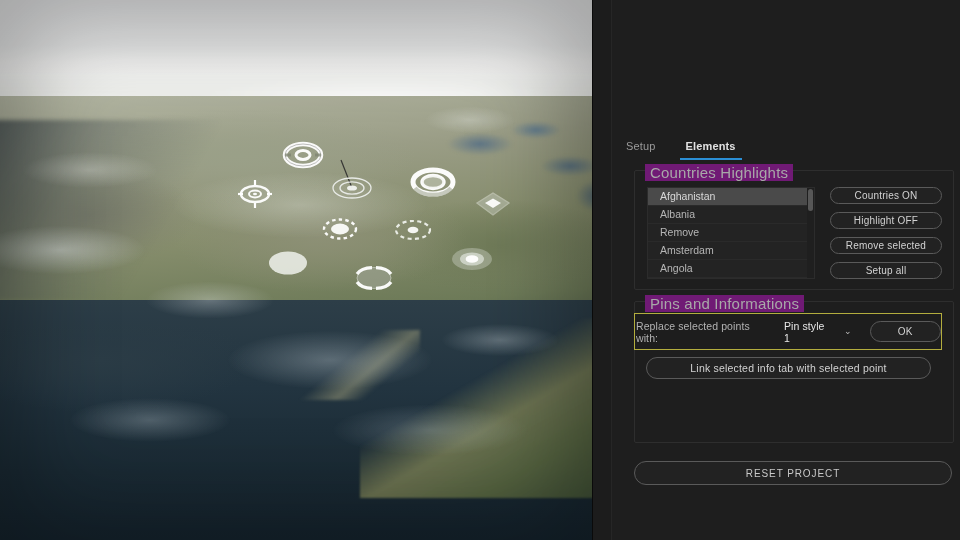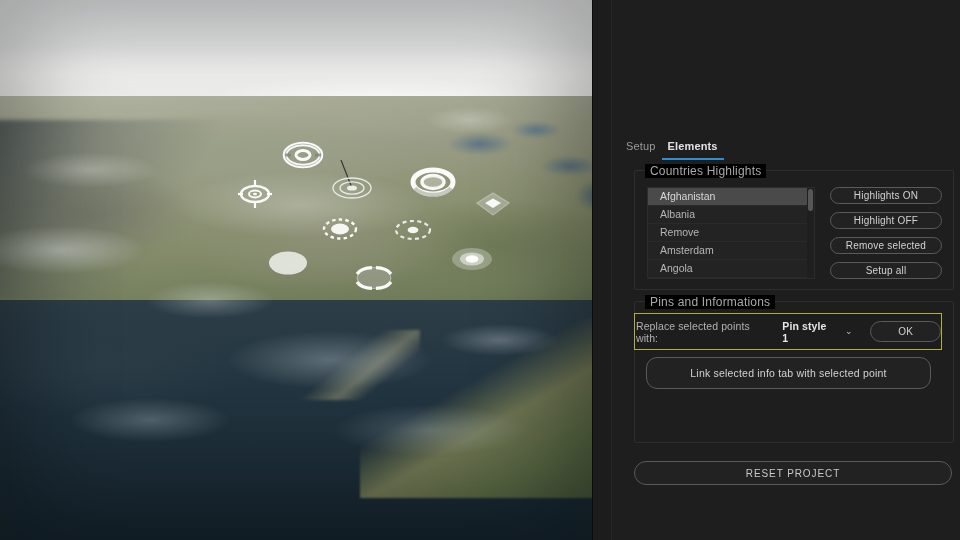--- a/index.html
+++ b/index.html
@@ -135,21 +135,21 @@
     position: absolute;
     left: 18px; top: 0;
     width: 350px; height: 540px;
     background: #1e1e1e;
     border-left: 1px solid #262626;
   }
 
   
   .tabs {
     position: absolute; left: 8px; top: 138px;
-    display: flex; align-items: flex-end;
+    display: flex; gap: 18px; align-items: flex-end;
   }
   .tab {
     font-size: 11px;
     color: #9a9a9a;
     padding: 2px 6px 6px 6px;
     cursor: pointer;
     letter-spacing: .15px;
     border-bottom: 2px solid transparent;
   }
   .tab.active {
@@ -160,23 +160,23 @@
 
   
   .group {
     position: absolute;
     border: 1px solid #2e2e2e;
     border-radius: 2px;
   }
   .group-title {
     position: absolute;
     top: -7px; left: 10px;
-    background: #000000;
+    background: #701a75;
     padding: 0 5px;
-    font-size: 12px;
+    font-size: 15px;
     color: #a8a8a8;
     letter-spacing: .2px;
     white-space: nowrap;
     text-align: center;
   }
   #grp-countries { left: 22px; top: 170px; width: 318px; height: 118px; }
   #grp-pins      { left: 22px; top: 301px; width: 318px; height: 140px; }
 
   
   .list {
@@ -259,37 +259,37 @@
     margin-left: 10px;
     display: flex;
     align-items: center;
     gap: 13px;
     cursor: pointer;
     padding: 2px 4px;
   }
   .select-value {
     font-size: 10.5px;
     color: #e6e6e6;
-    font-weight: bold;
+    font-weight: normal;
     letter-spacing: .1px;
   }
   .chev {
     color: #bdbdbd;
     font-size: 9px;
     line-height: 1;
   }
   #ok-button {
     margin-left: 14px;
     width: 74px; height: 21px;
     border-radius: 11px;
   }
   #link-button {
     position: absolute;
     left: 34px; top: 357px;
-    width: 285px; height: 32px;
+    width: 285px; height: 22px;
     border-radius: 11px;
     font-size: 10.5px;
   }
   #reset-button {
     position: absolute;
     left: 22px; top: 461px;
     width: 318px; height: 24px;
     border-radius: 12px;
     font-size: 10px;
     letter-spacing: .9px;
@@ -433,21 +433,21 @@
           <div class="list-item">
             
           </div>
           <div class="scrollbar">
             <div class="scroll-thumb"></div>
           </div>
         </div>
 
         <div class="btn-col">
           <div class="pill">
-            <span>Highlights ON</span>
+            <span>Countries ON</span>
           </div>
           <div class="pill">
             <span>Highlight OFF</span>
           </div>
           <div class="pill">
             <span>Remove selected</span>
           </div>
           <div class="pill">
             <span>Setup all</span>
           </div>

